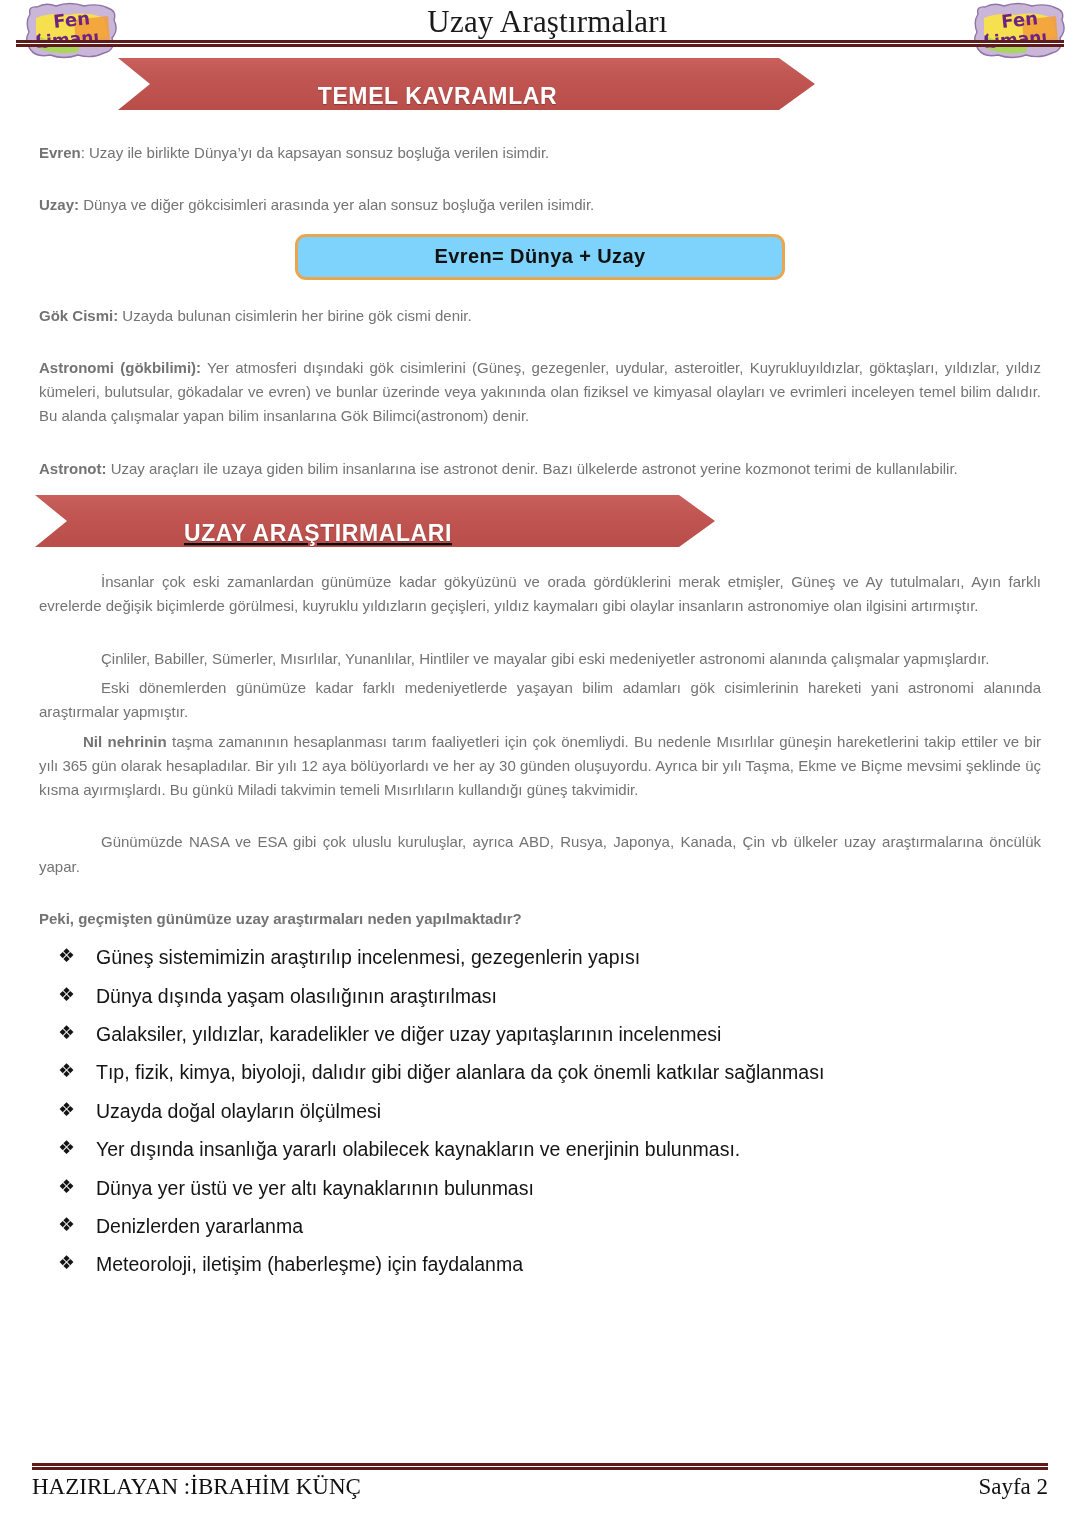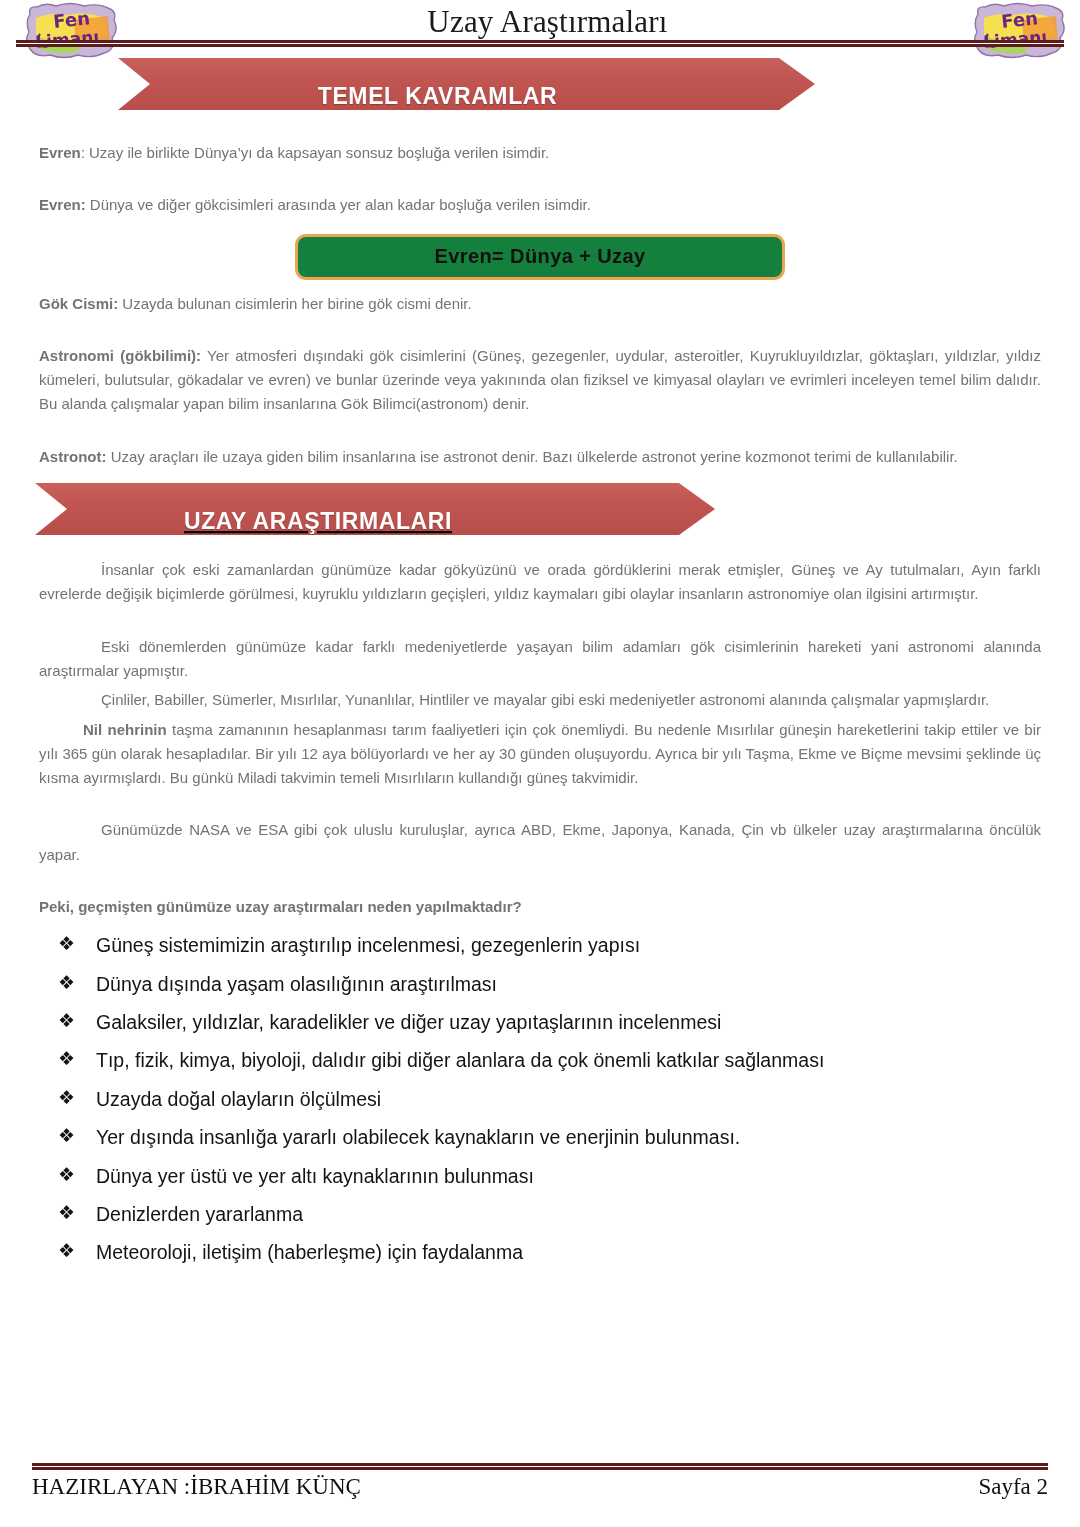--- a/index.html
+++ b/index.html
@@ -93,26 +93,26 @@
     margin: 5px;
   }
   .para b, .term { font-weight: bold; }
   .sp-18 { height: 18px; }
   .sp-26 { height: 26px; }
   .indent { text-indent: 62px; }
   .indent-sm { text-indent: 44px; }
 
   
   .formula-box {
-    margin: 16px auto 12px auto;
+    margin: 16px auto 24px auto;
     width: 490px;
     height: 46px;
     border: 3px solid #e9a54f;
     border-radius: 11px;
-    background: #15803d;
+    background: #7dd3fc;
     display: flex;
     align-items: center;
     justify-content: center;
     font-family: "Liberation Sans", sans-serif;
     font-weight: bold;
     font-size: 20px;
     color: #111111;
     letter-spacing: .4px;
   }
 
@@ -204,21 +204,21 @@
 </div>
 
 <div class="content">
 
   <div class="sp-26"></div>
 
   <p class="para"><b>Evren</b><span>: Uzay ile birlikte Dünya’yı da kapsayan sonsuz boşluğa verilen isimdir.</span></p>
 
   <div class="sp-18"></div>
 
-  <p class="para"><b>Evren:</b><span> Dünya ve diğer gökcisimleri arasında yer alan kadar boşluğa verilen isimdir.</span></p>
+  <p class="para"><b>Uzay:</b><span> Dünya ve diğer gökcisimleri arasında yer alan sonsuz boşluğa verilen isimdir.</span></p>
 
   <div class="formula-box">
     <span>Evren= Dünya + Uzay</span>
   </div>
 
   <p class="para"><b>Gök Cismi:</b><span> Uzayda bulunan cisimlerin her birine gök cismi denir.</span></p>
 
   <div class="sp-18"></div>
 
   <p class="para"><b>Astronomi (gökbilimi):</b><span> Yer atmosferi dışındaki gök cisimlerini (Güneş, gezegenler, uydular, asteroitler, Kuyrukluyıldızlar, göktaşları, yıldızlar, yıldız kümeleri, bulutsular, gökadalar ve evren) ve bunlar üzerinde veya yakınında olan fiziksel ve kimyasal olayları ve evrimleri inceleyen temel bilim dalıdır. Bu alanda çalışmalar yapan bilim insanlarına Gök Bilimci(astronom) denir.</span></p>
@@ -235,29 +235,29 @@
 </div>
 
 <div class="content">
 
   <div class="sp-18"></div>
 
   <p class="para indent">İnsanlar çok eski zamanlardan günümüze kadar gökyüzünü ve orada gördüklerini merak etmişler, Güneş ve Ay tutulmaları, Ayın farklı evrelerde değişik biçimlerde görülmesi, kuyruklu yıldızların geçişleri, yıldız kaymaları gibi olaylar insanların astronomiye olan ilgisini artırmıştır.</p>
 
   <div class="sp-18"></div>
 
+  <p class="para indent">Çinliler, Babiller, Sümerler, Mısırlılar, Yunanlılar, Hintliler ve mayalar gibi eski medeniyetler astronomi alanında çalışmalar yapmışlardır.</p>
+
   <p class="para indent">Eski dönemlerden günümüze kadar farklı medeniyetlerde yaşayan bilim adamları gök cisimlerinin hareketi yani astronomi alanında araştırmalar yapmıştır.</p>
 
-  <p class="para indent">Çinliler, Babiller, Sümerler, Mısırlılar, Yunanlılar, Hintliler ve mayalar gibi eski medeniyetler astronomi alanında çalışmalar yapmışlardır.</p>
-
   <p class="para indent-sm"><b>Nil nehrinin</b><span> taşma zamanının hesaplanması tarım faaliyetleri için çok önemliydi. Bu nedenle Mısırlılar güneşin hareketlerini takip ettiler ve bir yılı 365 gün olarak hesapladılar. Bir yılı 12 aya bölüyorlardı ve her ay 30 günden oluşuyordu. Ayrıca bir yılı Taşma, Ekme ve Biçme mevsimi şeklinde üç kısma ayırmışlardı. Bu günkü Miladi takvimin temeli Mısırlıların kullandığı güneş takvimidir.</span></p>
 
   <div class="sp-18"></div>
 
-  <p class="para indent">Günümüzde NASA ve ESA gibi çok uluslu kuruluşlar, ayrıca ABD, Ekme, Japonya, Kanada, Çin vb ülkeler uzay araştırmalarına öncülük yapar.</p>
+  <p class="para indent">Günümüzde NASA ve ESA gibi çok uluslu kuruluşlar, ayrıca ABD, Rusya, Japonya, Kanada, Çin vb ülkeler uzay araştırmalarına öncülük yapar.</p>
 
   <div class="sp-18"></div>
 
   <p class="para"><b>Peki, geçmişten günümüze uzay araştırmaları neden yapılmaktadır?</b></p>
 
   <ul class="bullets">
     <li>
       <span class="bullet-icon">❖</span>
       <span>Güneş sistemimizin araştırılıp incelenmesi,   gezegenlerin yapısı</span>
     </li>

